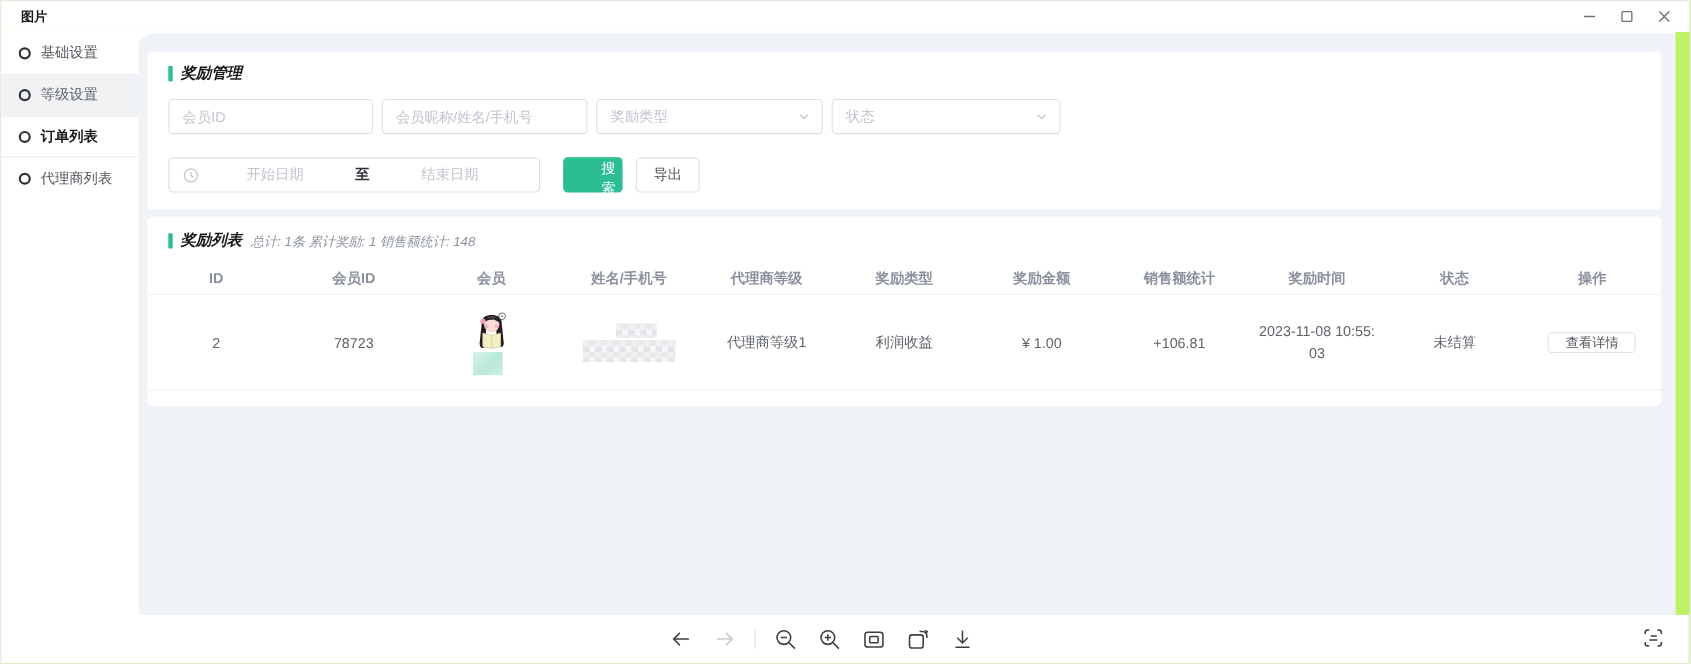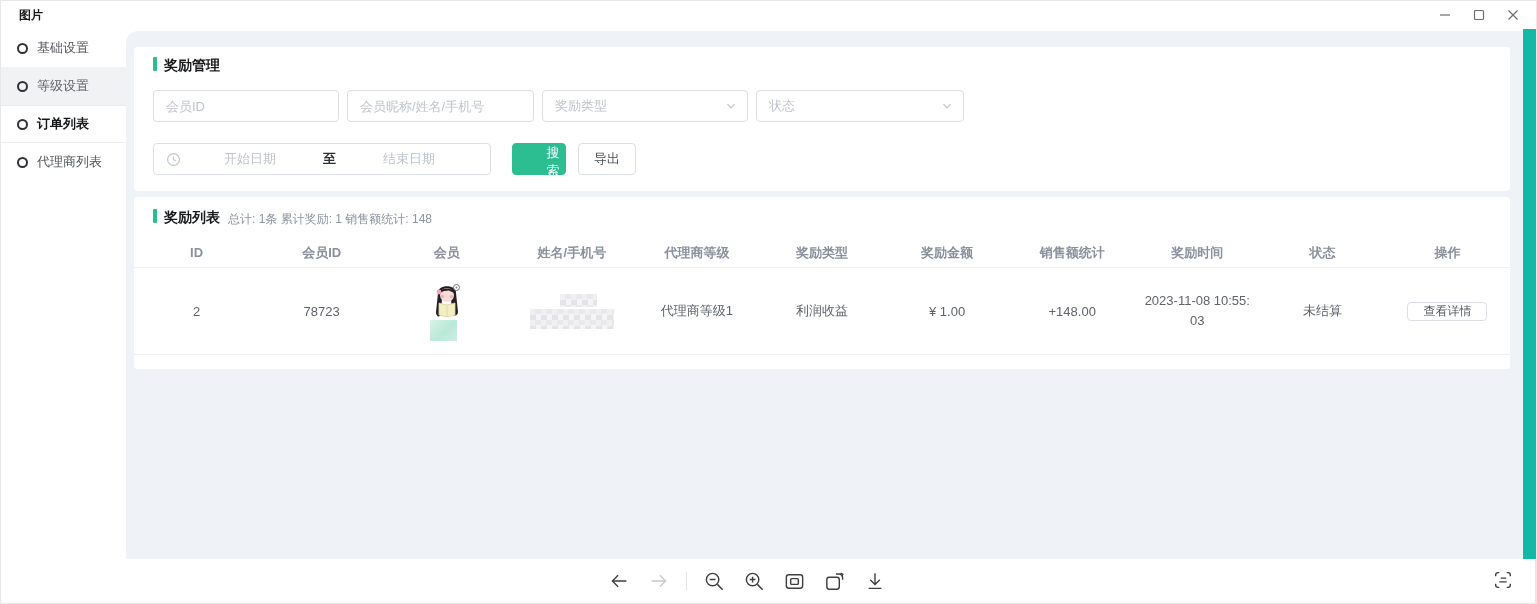--- a/index.html
+++ b/index.html
@@ -1,17 +1,17 @@
 <!DOCTYPE html>
 <html><head>
 <meta charset="utf-8">
 <style>
   * { margin:0; padding:0; box-sizing:border-box; }
   body { font-family:"Liberation Sans","DejaVu Sans",sans-serif; background:#fff; }
-  .app { position:relative; width:1537px; height:604px; background:#14b8a6; overflow:hidden; border:1px solid #e8e8e8; }
+  .app { position:relative; width:1537px; height:604px; background:#bef264; overflow:hidden; border:1px solid #e8e8e8; }
 
   
   .titlebar { position:absolute; top:0; left:0; right:0; height:28px; background:#fff; display:flex; align-items:center; }
   .app-title { font-size:12px; font-weight:700; color:#1a1a1a; margin-left:18px; }
   .win-controls { position:absolute; right:6px; top:0; height:28px; display:flex; }
   .win-btn { width:34px; height:28px; background:none; border:none; display:flex; align-items:center; justify-content:center; color:#6f6f6f; cursor:pointer; }
 
   
   .viewer { position:absolute; top:28px; left:0; right:13px; height:532px; background:#fff; }
 
@@ -21,21 +21,21 @@
   .side-item .ring { width:11px; height:11px; border:2px solid #2f3338; border-radius:50%; flex:0 0 auto; }
   .side-item.hl { background:#f1f2f4; color:#5f6468; }
   .side-item.active { color:#16181b; font-weight:700; border-top:1px solid #ececec; border-bottom:1px solid #ececec; }
 
   
   .main { position:absolute; left:125px; right:0; top:2px; bottom:1px; background:#eff2f6; border-top-left-radius:12px; }
   .card { position:absolute; left:8px; right:13px; background:#fff; border-radius:4px; }
   .card1 { top:16px; height:144px; padding:10px 0 0 19px; }
   .card2 { top:166px; height:172px; padding:12px 0 0 0; }
 
-  .sec-head { display:flex; align-items:flex-start; height:20px; }
+  .sec-head { display:flex; align-items:center; height:20px;font-style:italic; }
   .c2-head { padding-left:19px; }
   .accent-bar { width:4px; height:14px; background:#2cbe90; border-radius:1px; margin-right:7px; flex:0 0 auto; }
   .sec-title { font-size:14px; font-weight:700; color:#17191c; }
   .sec-stats { font-size:12px; color:#8d939e; margin-left:8px; padding-top:2px; }
 
   
   .frow1 { display:flex; gap:8px; margin-top:13px; }
   .frow2 { display:flex; margin-top:21px; align-items:center; }
   .tinput { height:32px; border:1px solid #dcdfe6; border-radius:4px; font-size:13px; padding:0 12px; color:#606266; outline:none; font-family:inherit; }
   .tinput::placeholder { color:#c0c4cc; }
@@ -201,21 +201,21 @@
             </div>
             <div class="td">
               <div class="censor-wrap">
                 <div class="censor-sm mosaic"></div>
                 <div class="censor-lg mosaic"></div>
               </div>
             </div>
             <div class="td">代理商等级1</div>
             <div class="td">利润收益</div>
             <div class="td">¥ 1.00</div>
-            <div class="td">+148.00</div>
+            <div class="td">+106.81</div>
             <div class="td td-time">
               <span>2023-11-08 10:55:03</span>
             </div>
             <div class="td">未结算</div>
             <div class="td">
               <button class="btn-detail">查看详情</button>
             </div>
           </div>
         </div>
       </div>

